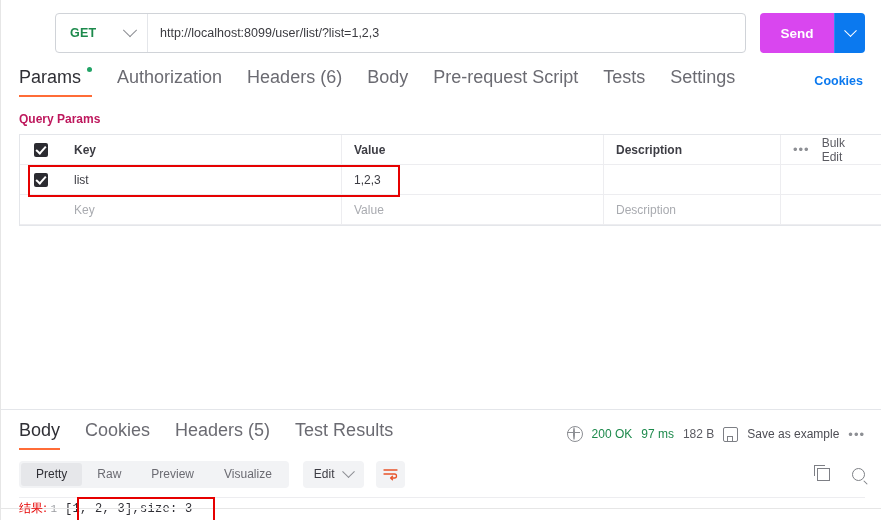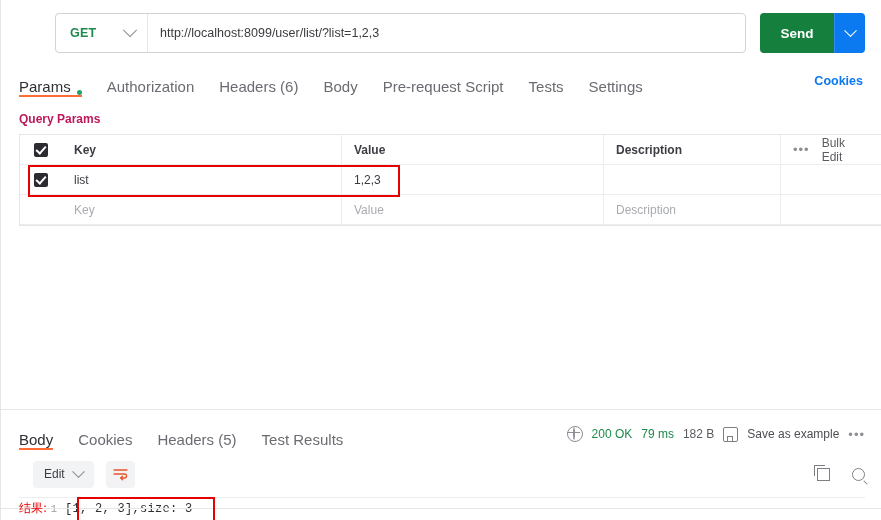--- a/index.html
+++ b/index.html
@@ -79,21 +79,21 @@
     color: #3b3b40;
     cursor: text;
   }
   .send-group {
     display: flex;
     margin-left: 14px;
     border-radius: 4px;
     overflow: hidden;
   }
   .send-btn {
-    background: #15803d;
+    background: #d946ef;
     color: #fff;
     font-size: 13.5px;
     font-weight: bold;
     display: flex;
     align-items: center;
     justify-content: center;
     width: 74px;
     cursor: pointer;
   }
   .send-caret {
@@ -112,28 +112,28 @@
 
   
   .req-tabs {
     display: flex;
     align-items: center;
     margin-top: 14px;
     height: 28px;
     position: relative;
   }
   .tab {
-    font-size: 15px;
+    font-size: 18px;
     color: #6b6b72;
     margin-right: 25px;
     cursor: pointer;
     position: relative;
     height: 28px;
     display: flex;
-    align-items: flex-end;
+    align-items: flex-start;
     white-space: nowrap;
   }
   .tab.active {
     color: #2f2f35;
   }
   .tab.active::after {
     content: "";
     position: absolute;
     left: 0; right: 0;
     bottom: -2px;
@@ -538,29 +538,35 @@
 
     <div class="resp-head">
       <div class="tab active">Body</div>
       <div class="tab">Cookies</div>
       <div class="tab">Headers (5)</div>
       <div class="tab">Test Results</div>
 
       <div class="resp-meta">
         <span class="globe"></span>
         <span class="meta-green">200 OK</span>
-        <span class="meta-green">79 ms</span>
+        <span class="meta-green">97 ms</span>
         <span class="meta-grey">182 B</span>
         <span class="save-ico"></span>
         <span class="save-label">Save as example</span>
         <span class="dots-h">•••</span>
       </div>
     </div>
 
     <div class="fmt-row">
+      <div class="seg">
+        <div class="seg-item active">Pretty</div>
+        <div class="seg-item">Raw</div>
+        <div class="seg-item">Preview</div>
+        <div class="seg-item">Visualize</div>
+      </div>
       <div class="type-sel">
         <span>Edit</span>
         <span class="chev"></span>
       </div>
       <div class="wrap-btn">
         <svg width="15" height="13" viewBox="0 0 15 13">
           <path d="M1 2h13M1 6h10.5a2 2 0 1 1 0 4H8M9.5 8.2L7.6 10l1.9 1.8" fill="none" stroke="#e8542a" stroke-width="1.3" stroke-linecap="round" stroke-linejoin="round"></path>
         </svg>
       </div>
       <div class="right-tools">

